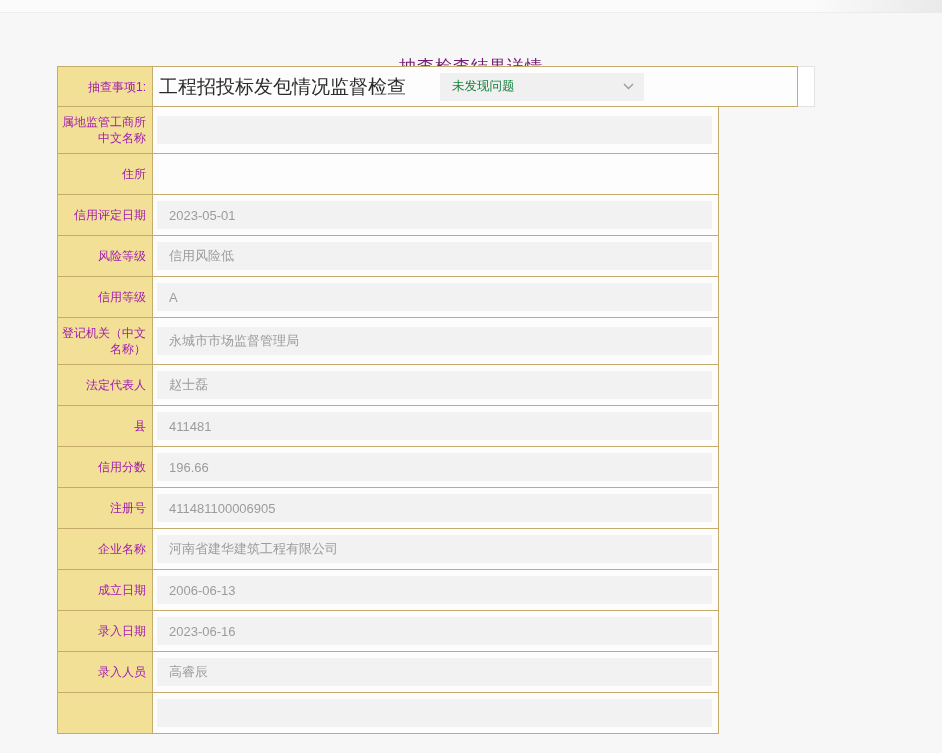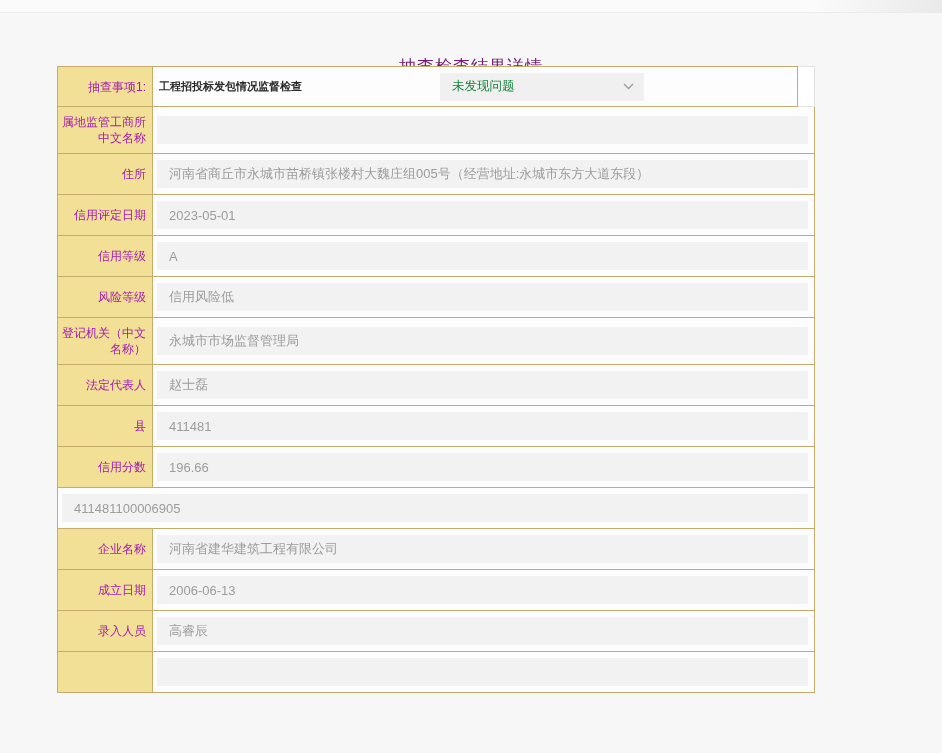--- a/index.html
+++ b/index.html
@@ -36,33 +36,33 @@
     border:1px solid var(--accent, #c5ac6a); background:#fdfdfd;
   }
   .inspection-extra {
     flex:1; height:41px; background:#ffffff;
     border:1px solid #e3e3e3; border-left:none;
   }
   .inspection-value {
     flex:1; display:flex; align-items:center; position:relative;
     background:#fdfdfd; padding-left:6px;
   }
-  .inspection-name { font-size:11px; font-weight:700; color:#2b2b2b; }
+  .inspection-name { font-size:19px; font-weight:400; color:#2b2b2b; }
   .dropdown {
     margin-left:auto; margin-right:153px;
     width:204px; height:28px; background:#f0f0f0;
     display:flex; align-items:center; padding:0 10px 0 12px;
     cursor:pointer;
   }
   .dropdown-value { font-size:12.5px; color:#15803d; }
   .dropdown .chev { margin-left:auto; display:flex; align-items:center; }
 
   
   .frow {
-    display:flex; width:758px; height:42px;
+    display:flex; width:662px; height:42px;
     border:1px solid var(--accent, #c5ac6a); margin-top:-1px;
     background:#fdfdfd;
   }
   .frow.tall { height:48px; }
   .cell-label {
     width:95px; background:var(--labelbg, #f2e097);
     border-right:1px solid var(--accent, #c5ac6a);
     display:flex; align-items:center; justify-content:flex-end;
     text-align:right; padding:2px 6px 2px 2px;
     font-size:12px; line-height:16px; color:#a21caf;
@@ -112,43 +112,40 @@
     <div id="rows-host">
   <div class="frow tall">
     <div class="cell-label">属地监管工商所中文名称</div>
     <div class="cell-value">
       <div class="field-input"></div>
     </div>
   </div>
 
   <div class="frow">
     <div class="cell-label">住所</div>
-    <div class="cell-value">
-      <div class="field-input">河南省商丘市永城市苗桥镇张楼村大魏庄组005号（经营地址:永城市东方大道东段）</div>
-    </div>
   </div>
 
   <div class="frow">
     <div class="cell-label">信用评定日期</div>
     <div class="cell-value">
       <div class="field-input">2023-05-01</div>
     </div>
   </div>
 
   <div class="frow">
+    <div class="cell-label">风险等级</div>
+    <div class="cell-value">
+      <div class="field-input">信用风险低</div>
+    </div>
+  </div>
+
+  <div class="frow">
     <div class="cell-label">信用等级</div>
     <div class="cell-value">
       <div class="field-input">A</div>
-    </div>
-  </div>
-
-  <div class="frow">
-    <div class="cell-label">风险等级</div>
-    <div class="cell-value">
-      <div class="field-input">信用风险低</div>
     </div>
   </div>
 
 
   <div class="frow tall">
     <div class="cell-label">登记机关（中文名称）</div>
     <div class="cell-value">
       <div class="field-input">永城市市场监督管理局</div>
     </div>
   </div>
@@ -168,39 +165,46 @@
   </div>
 
   <div class="frow">
     <div class="cell-label">信用分数</div>
     <div class="cell-value">
       <div class="field-input">196.66</div>
     </div>
   </div>
 
   <div class="frow">
+    <div class="cell-label">注册号</div>
     <div class="cell-value">
       <div class="field-input">411481100006905</div>
     </div>
   </div>
 
   <div class="frow">
     <div class="cell-label">企业名称</div>
     <div class="cell-value">
       <div class="field-input">河南省建华建筑工程有限公司</div>
     </div>
   </div>
 
   <div class="frow">
     <div class="cell-label">成立日期</div>
     <div class="cell-value">
       <div class="field-input">2006-06-13</div>
     </div>
   </div>
 
+  <div class="frow">
+    <div class="cell-label">录入日期</div>
+    <div class="cell-value">
+      <div class="field-input">2023-06-16</div>
+    </div>
+  </div>
 
   <div class="frow">
     <div class="cell-label">录入人员</div>
     <div class="cell-value">
       <div class="field-input">高睿辰</div>
     </div>
   </div>
 
   <div class="frow">
     <div class="cell-label"></div>

